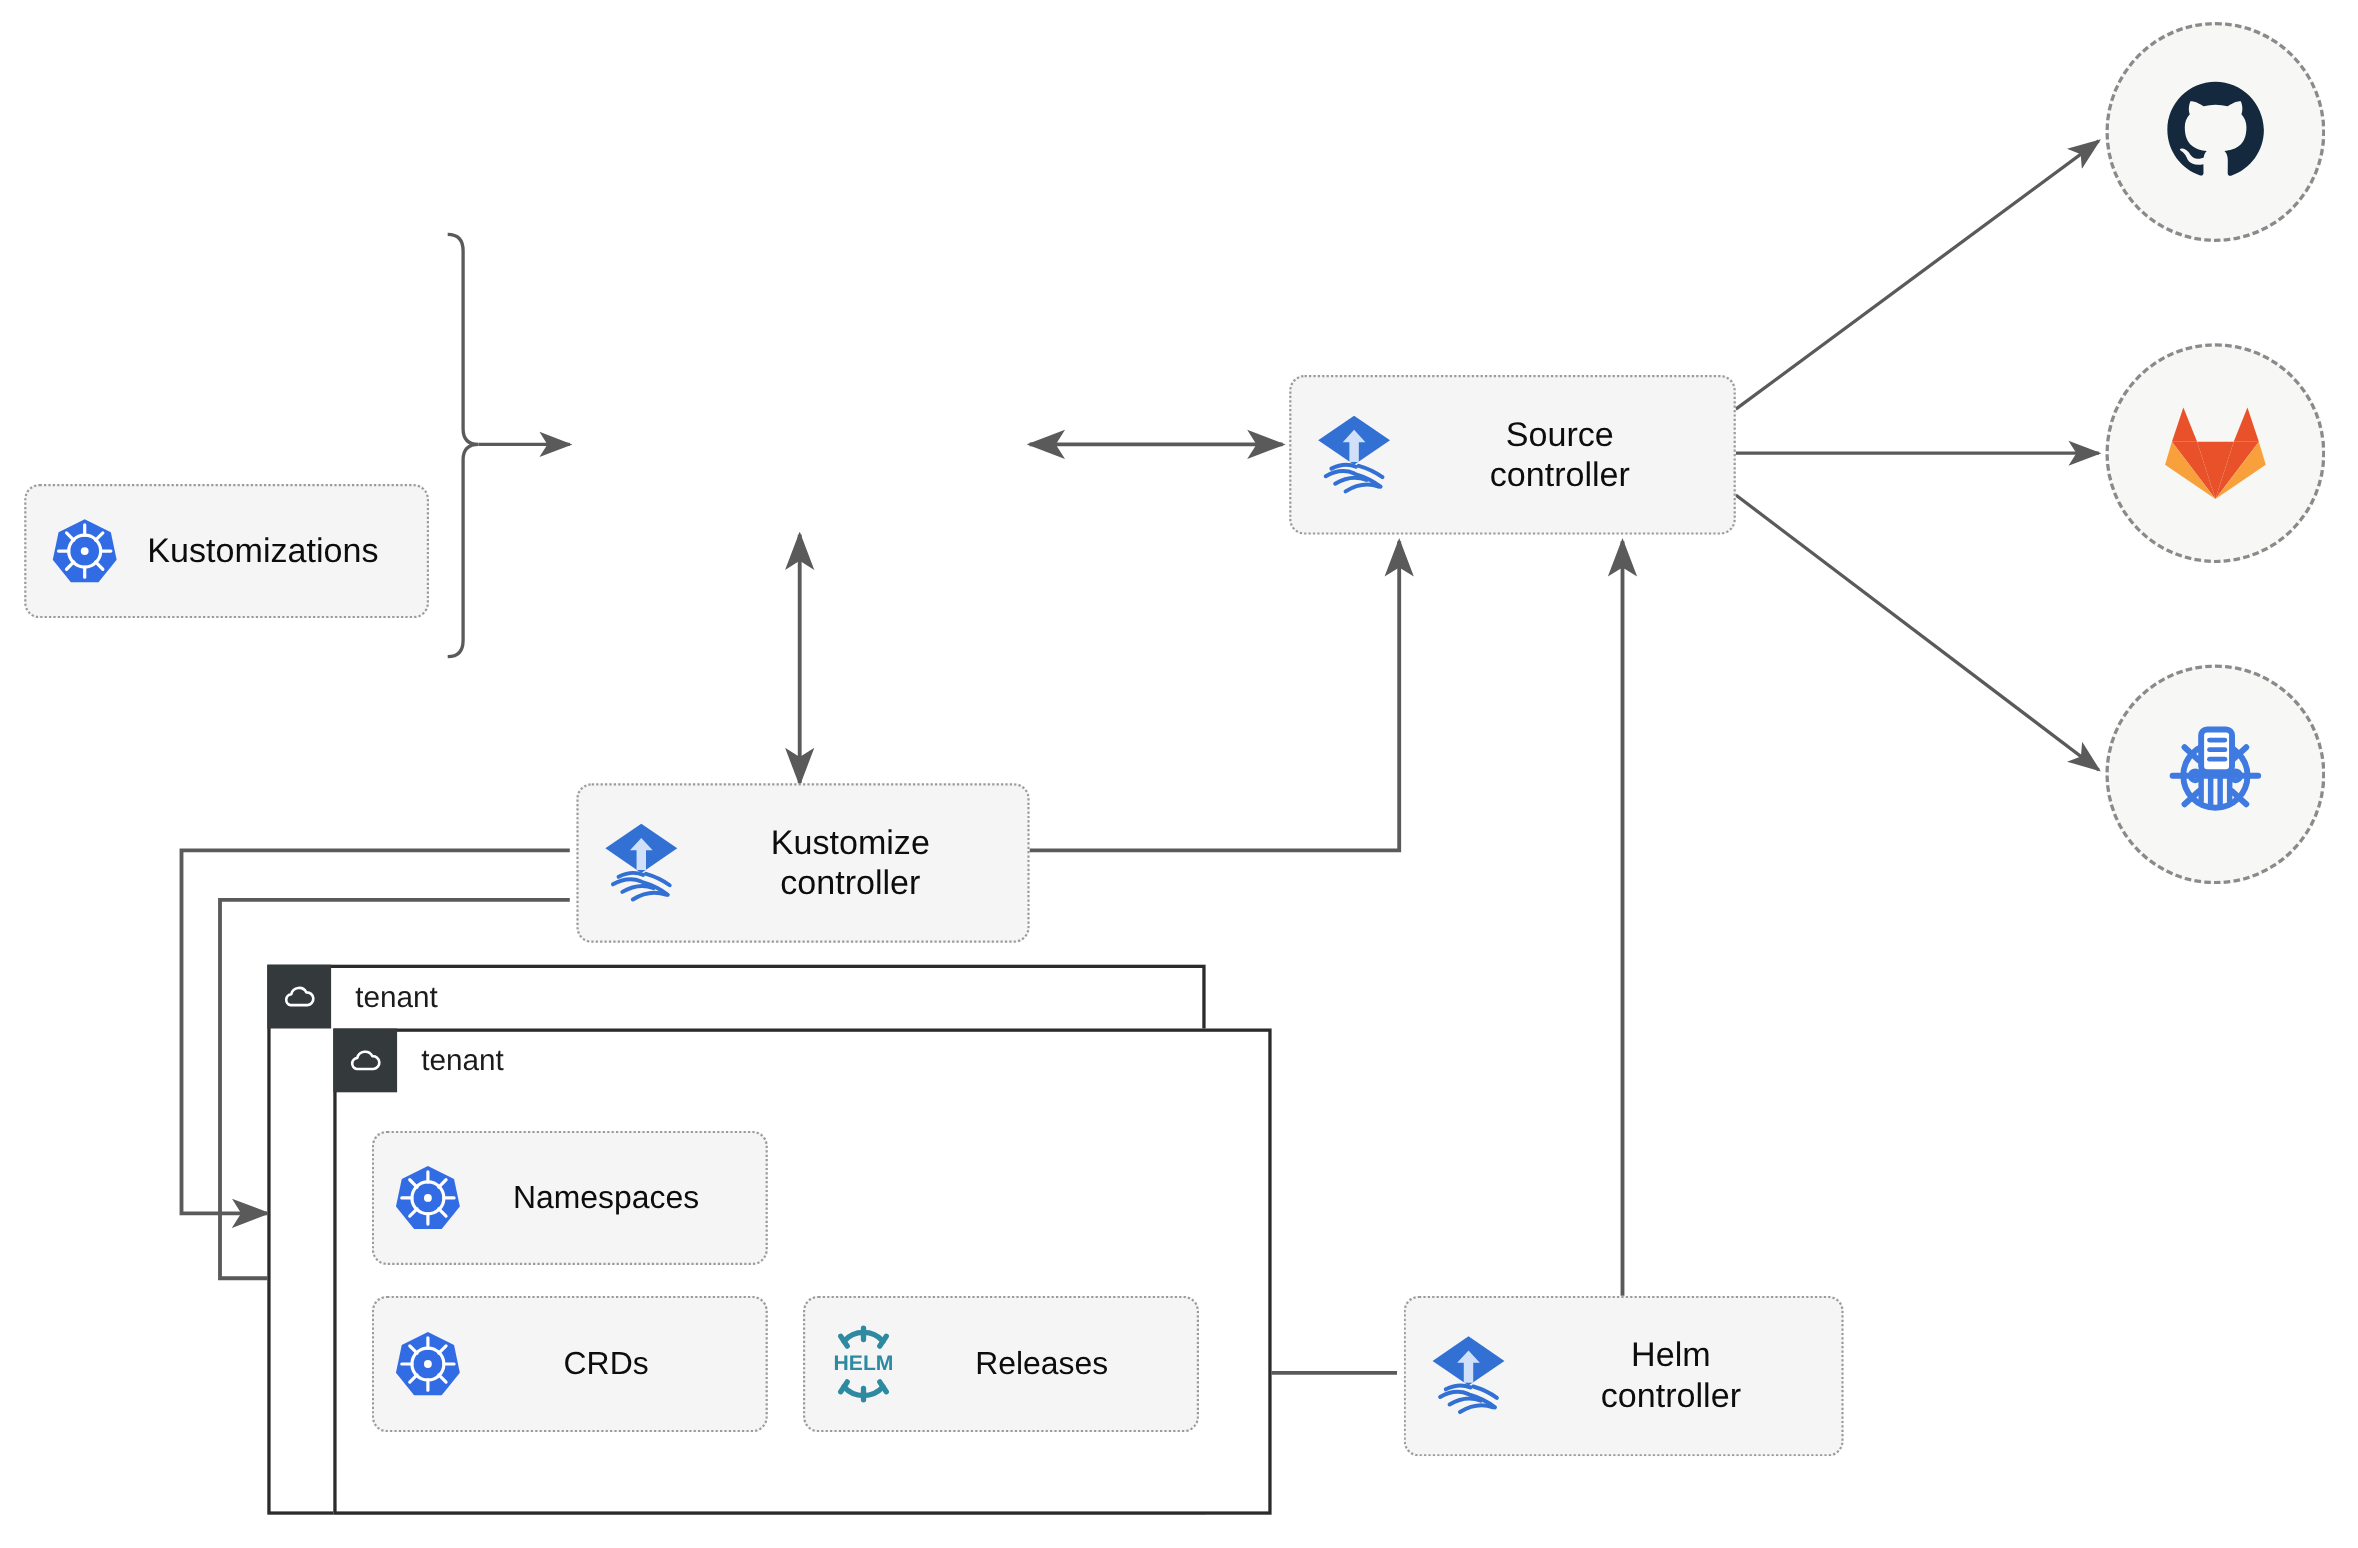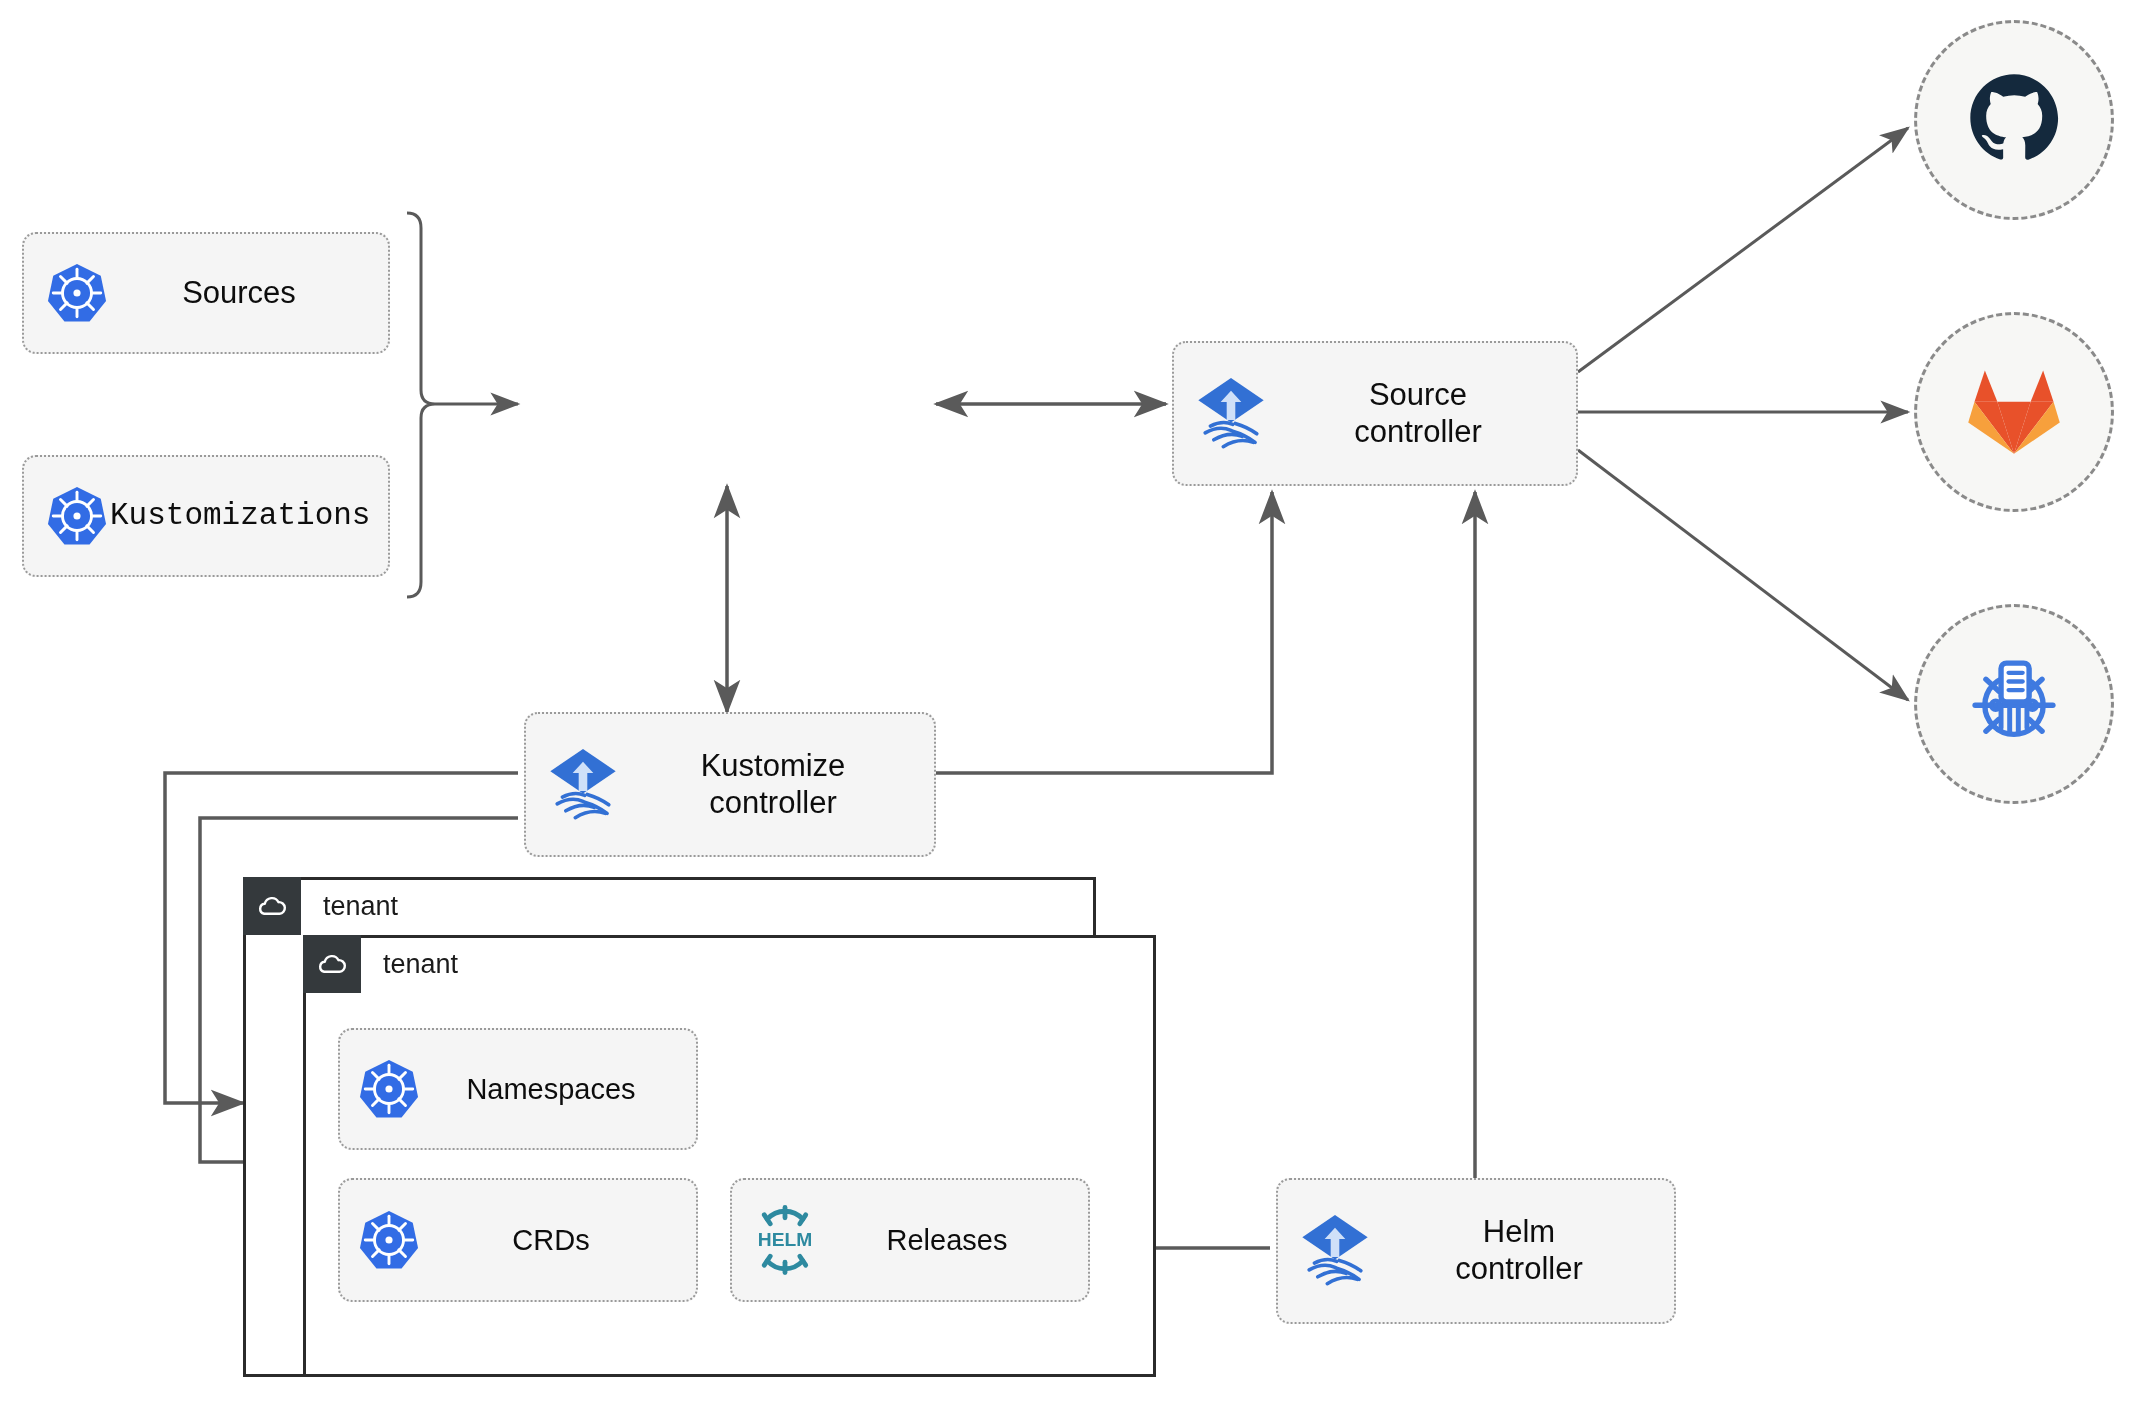--- a/index.html
+++ b/index.html
@@ -120,160 +120,140 @@
   </div>
   <div class="tenant-head" style="left:303px;top:935px;">
     <div class="tenant-chip">
       <svg width="34" height="34" viewBox="0 0 24 24" fill="none" stroke="#ffffff" stroke-width="1.7" stroke-linecap="round" stroke-linejoin="round">
         <path d="M6.5,17.5 A3.6,3.6 0 0 1 6.9,10.4 A5.2,5.2 0 0 1 16.6,9.3 A3.9,3.9 0 0 1 17.3,17.5 Z"></path>
       </svg>
     </div>
     <span class="tenant-name">tenant</span>
   </div>
 
-  <div class="node n-lg" style="left:22px;top:232px;width:368px;height:122px;padding:0 20px;">
+
+  <div class="node n-lg" style="left:22px;top:440px;width:368px;height:122px;padding:0 20px;">
     <span class="ico">
       <svg width="66" height="66" viewBox="0 0 100 100">
         <path d="M50 6 L86 24 L94 62 L69 93 L31 93 L6 62 L14 24 Z" fill="#326ce5"></path>
         <g fill="none" stroke="#ffffff" stroke-width="4.4" stroke-linecap="round">
           <circle cx="50" cy="50" r="22"></circle>
           <path d="M50 14 L50 28"></path>
             <path d="M50 72 L50 86"></path>
           <path d="M14 50 L28 50"></path>
             <path d="M72 50 L86 50"></path>
           <path d="M25 25 L35 35"></path>
             <path d="M65 65 L75 75"></path>
           <path d="M75 25 L65 35"></path>
             <path d="M35 65 L25 75"></path>
         </g>
         <circle cx="50" cy="50" r="5.4" fill="#ffffff"></circle>
       </svg>
     </span>
-    <span class="lbl">Sources</span>
-  </div>
-
-  <div class="node n-lg" style="left:22px;top:455px;width:368px;height:122px;padding:0 20px;font-family:Liberation Mono, monospace;">
+    <span class="lbl">Kustomizations</span>
+  </div>
+
+
+  <div class="node n-lg" style="left:1172px;top:341px;width:406px;height:145px;padding:0 14px;">
+    <span class="ico">
+      <svg width="86" height="86" viewBox="0 0 100 100">
+        <path d="M50 8 L88 34 L50 60 L12 34 Z" fill="#3270d4"></path>
+        <path d="M50 23 L62 36 L55 36 L55 57 L45 57 L45 36 L38 36 Z" fill="#cfe0f8"></path>
+        <g stroke="#3270d4" stroke-width="4.2" stroke-linecap="round" fill="none">
+          <path d="M20 72 q16 -9 30 -3"></path>
+          <path d="M30 80 q17 -10 33 -4"></path>
+          <path d="M41 88 q18 -11 35 -5"></path>
+          <path d="M26 64 q14 -7 26 -2"></path>
+          <path d="M55 61 q14 4 25 12"></path>
+          <path d="M52 70 q14 4 26 13"></path>
+        </g>
+      </svg>
+    </span>
+    <span class="lbl">Source
+controller</span>
+  </div>
+
+  <div class="node n-lg" style="left:524px;top:712px;width:412px;height:145px;padding:0 14px;">
+    <span class="ico">
+      <svg width="86" height="86" viewBox="0 0 100 100">
+        <path d="M50 8 L88 34 L50 60 L12 34 Z" fill="#3270d4"></path>
+        <path d="M50 23 L62 36 L55 36 L55 57 L45 57 L45 36 L38 36 Z" fill="#cfe0f8"></path>
+        <g stroke="#3270d4" stroke-width="4.2" stroke-linecap="round" fill="none">
+          <path d="M20 72 q16 -9 30 -3"></path>
+          <path d="M30 80 q17 -10 33 -4"></path>
+          <path d="M41 88 q18 -11 35 -5"></path>
+          <path d="M26 64 q14 -7 26 -2"></path>
+          <path d="M55 61 q14 4 25 12"></path>
+          <path d="M52 70 q14 4 26 13"></path>
+        </g>
+      </svg>
+    </span>
+    <span class="lbl">Kustomize
+controller</span>
+  </div>
+
+  <div class="node n-lg" style="left:1276px;top:1178px;width:400px;height:146px;padding:0 14px;">
+    <span class="ico">
+      <svg width="86" height="86" viewBox="0 0 100 100">
+        <path d="M50 8 L88 34 L50 60 L12 34 Z" fill="#3270d4"></path>
+        <path d="M50 23 L62 36 L55 36 L55 57 L45 57 L45 36 L38 36 Z" fill="#cfe0f8"></path>
+        <g stroke="#3270d4" stroke-width="4.2" stroke-linecap="round" fill="none">
+          <path d="M20 72 q16 -9 30 -3"></path>
+          <path d="M30 80 q17 -10 33 -4"></path>
+          <path d="M41 88 q18 -11 35 -5"></path>
+          <path d="M26 64 q14 -7 26 -2"></path>
+          <path d="M55 61 q14 4 25 12"></path>
+          <path d="M52 70 q14 4 26 13"></path>
+        </g>
+      </svg>
+    </span>
+    <span class="lbl">Helm
+controller</span>
+  </div>
+
+  <div class="node n-md" style="left:338px;top:1028px;width:360px;height:122px;padding:0 16px;">
     <span class="ico">
       <svg width="66" height="66" viewBox="0 0 100 100">
         <path d="M50 6 L86 24 L94 62 L69 93 L31 93 L6 62 L14 24 Z" fill="#326ce5"></path>
         <g fill="none" stroke="#ffffff" stroke-width="4.4" stroke-linecap="round">
           <circle cx="50" cy="50" r="22"></circle>
           <path d="M50 14 L50 28"></path>
             <path d="M50 72 L50 86"></path>
           <path d="M14 50 L28 50"></path>
             <path d="M72 50 L86 50"></path>
           <path d="M25 25 L35 35"></path>
             <path d="M65 65 L75 75"></path>
           <path d="M75 25 L65 35"></path>
             <path d="M35 65 L25 75"></path>
         </g>
         <circle cx="50" cy="50" r="5.4" fill="#ffffff"></circle>
       </svg>
     </span>
-    <span class="lbl">Kustomizations</span>
-  </div>
-
-
-  <div class="node n-lg" style="left:1172px;top:341px;width:406px;height:145px;padding:0 14px;">
-    <span class="ico">
-      <svg width="86" height="86" viewBox="0 0 100 100">
-        <path d="M50 8 L88 34 L50 60 L12 34 Z" fill="#3270d4"></path>
-        <path d="M50 23 L62 36 L55 36 L55 57 L45 57 L45 36 L38 36 Z" fill="#cfe0f8"></path>
-        <g stroke="#3270d4" stroke-width="4.2" stroke-linecap="round" fill="none">
-          <path d="M20 72 q16 -9 30 -3"></path>
-          <path d="M30 80 q17 -10 33 -4"></path>
-          <path d="M41 88 q18 -11 35 -5"></path>
-          <path d="M26 64 q14 -7 26 -2"></path>
-          <path d="M55 61 q14 4 25 12"></path>
-          <path d="M52 70 q14 4 26 13"></path>
-        </g>
-      </svg>
-    </span>
-    <span class="lbl">Source
-controller</span>
-  </div>
-
-  <div class="node n-lg" style="left:524px;top:712px;width:412px;height:145px;padding:0 14px;">
-    <span class="ico">
-      <svg width="86" height="86" viewBox="0 0 100 100">
-        <path d="M50 8 L88 34 L50 60 L12 34 Z" fill="#3270d4"></path>
-        <path d="M50 23 L62 36 L55 36 L55 57 L45 57 L45 36 L38 36 Z" fill="#cfe0f8"></path>
-        <g stroke="#3270d4" stroke-width="4.2" stroke-linecap="round" fill="none">
-          <path d="M20 72 q16 -9 30 -3"></path>
-          <path d="M30 80 q17 -10 33 -4"></path>
-          <path d="M41 88 q18 -11 35 -5"></path>
-          <path d="M26 64 q14 -7 26 -2"></path>
-          <path d="M55 61 q14 4 25 12"></path>
-          <path d="M52 70 q14 4 26 13"></path>
-        </g>
-      </svg>
-    </span>
-    <span class="lbl">Kustomize
-controller</span>
-  </div>
-
-  <div class="node n-lg" style="left:1276px;top:1178px;width:400px;height:146px;padding:0 14px;">
-    <span class="ico">
-      <svg width="86" height="86" viewBox="0 0 100 100">
-        <path d="M50 8 L88 34 L50 60 L12 34 Z" fill="#3270d4"></path>
-        <path d="M50 23 L62 36 L55 36 L55 57 L45 57 L45 36 L38 36 Z" fill="#cfe0f8"></path>
-        <g stroke="#3270d4" stroke-width="4.2" stroke-linecap="round" fill="none">
-          <path d="M20 72 q16 -9 30 -3"></path>
-          <path d="M30 80 q17 -10 33 -4"></path>
-          <path d="M41 88 q18 -11 35 -5"></path>
-          <path d="M26 64 q14 -7 26 -2"></path>
-          <path d="M55 61 q14 4 25 12"></path>
-          <path d="M52 70 q14 4 26 13"></path>
-        </g>
-      </svg>
-    </span>
-    <span class="lbl">Helm
-controller</span>
-  </div>
-
-  <div class="node n-md" style="left:338px;top:1028px;width:360px;height:122px;padding:0 16px;">
+    <span class="lbl">Namespaces</span>
+  </div>
+
+
+  <div class="node n-md" style="left:338px;top:1178px;width:360px;height:124px;padding:0 16px;">
     <span class="ico">
       <svg width="66" height="66" viewBox="0 0 100 100">
         <path d="M50 6 L86 24 L94 62 L69 93 L31 93 L6 62 L14 24 Z" fill="#326ce5"></path>
         <g fill="none" stroke="#ffffff" stroke-width="4.4" stroke-linecap="round">
           <circle cx="50" cy="50" r="22"></circle>
           <path d="M50 14 L50 28"></path>
             <path d="M50 72 L50 86"></path>
           <path d="M14 50 L28 50"></path>
             <path d="M72 50 L86 50"></path>
           <path d="M25 25 L35 35"></path>
             <path d="M65 65 L75 75"></path>
           <path d="M75 25 L65 35"></path>
             <path d="M35 65 L25 75"></path>
         </g>
         <circle cx="50" cy="50" r="5.4" fill="#ffffff"></circle>
       </svg>
     </span>
-    <span class="lbl">Namespaces</span>
-  </div>
-
-
-  <div class="node n-md" style="left:338px;top:1178px;width:360px;height:124px;padding:0 16px;">
-    <span class="ico">
-      <svg width="66" height="66" viewBox="0 0 100 100">
-        <path d="M50 6 L86 24 L94 62 L69 93 L31 93 L6 62 L14 24 Z" fill="#326ce5"></path>
-        <g fill="none" stroke="#ffffff" stroke-width="4.4" stroke-linecap="round">
-          <circle cx="50" cy="50" r="22"></circle>
-          <path d="M50 14 L50 28"></path>
-            <path d="M50 72 L50 86"></path>
-          <path d="M14 50 L28 50"></path>
-            <path d="M72 50 L86 50"></path>
-          <path d="M25 25 L35 35"></path>
-            <path d="M65 65 L75 75"></path>
-          <path d="M75 25 L65 35"></path>
-            <path d="M35 65 L25 75"></path>
-        </g>
-        <circle cx="50" cy="50" r="5.4" fill="#ffffff"></circle>
-      </svg>
-    </span>
     <span class="lbl">CRDs</span>
   </div>
 
   <div class="node n-md" style="left:730px;top:1178px;width:360px;height:124px;padding:0 16px;">
     <span class="ico">
       <svg width="74" height="74" viewBox="0 0 100 100">
         <g stroke="#2e8aa0" stroke-width="6.5" stroke-linecap="round" fill="none">
           <path d="M50 6 L50 20"></path>
           <path d="M50 80 L50 94"></path>
           <path d="M22 16 L30 28"></path>

